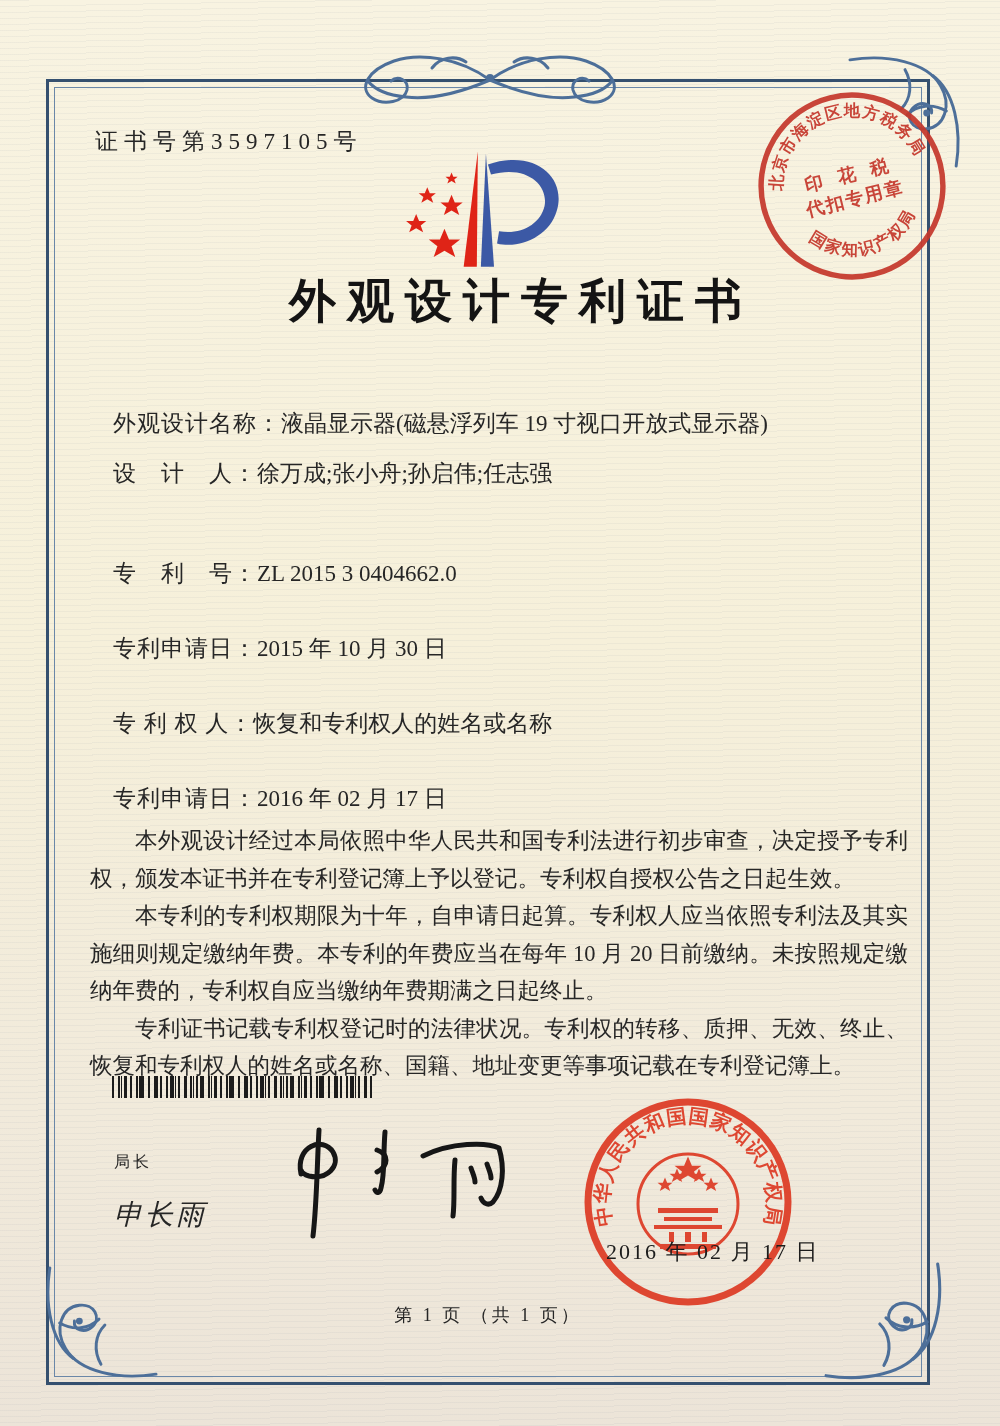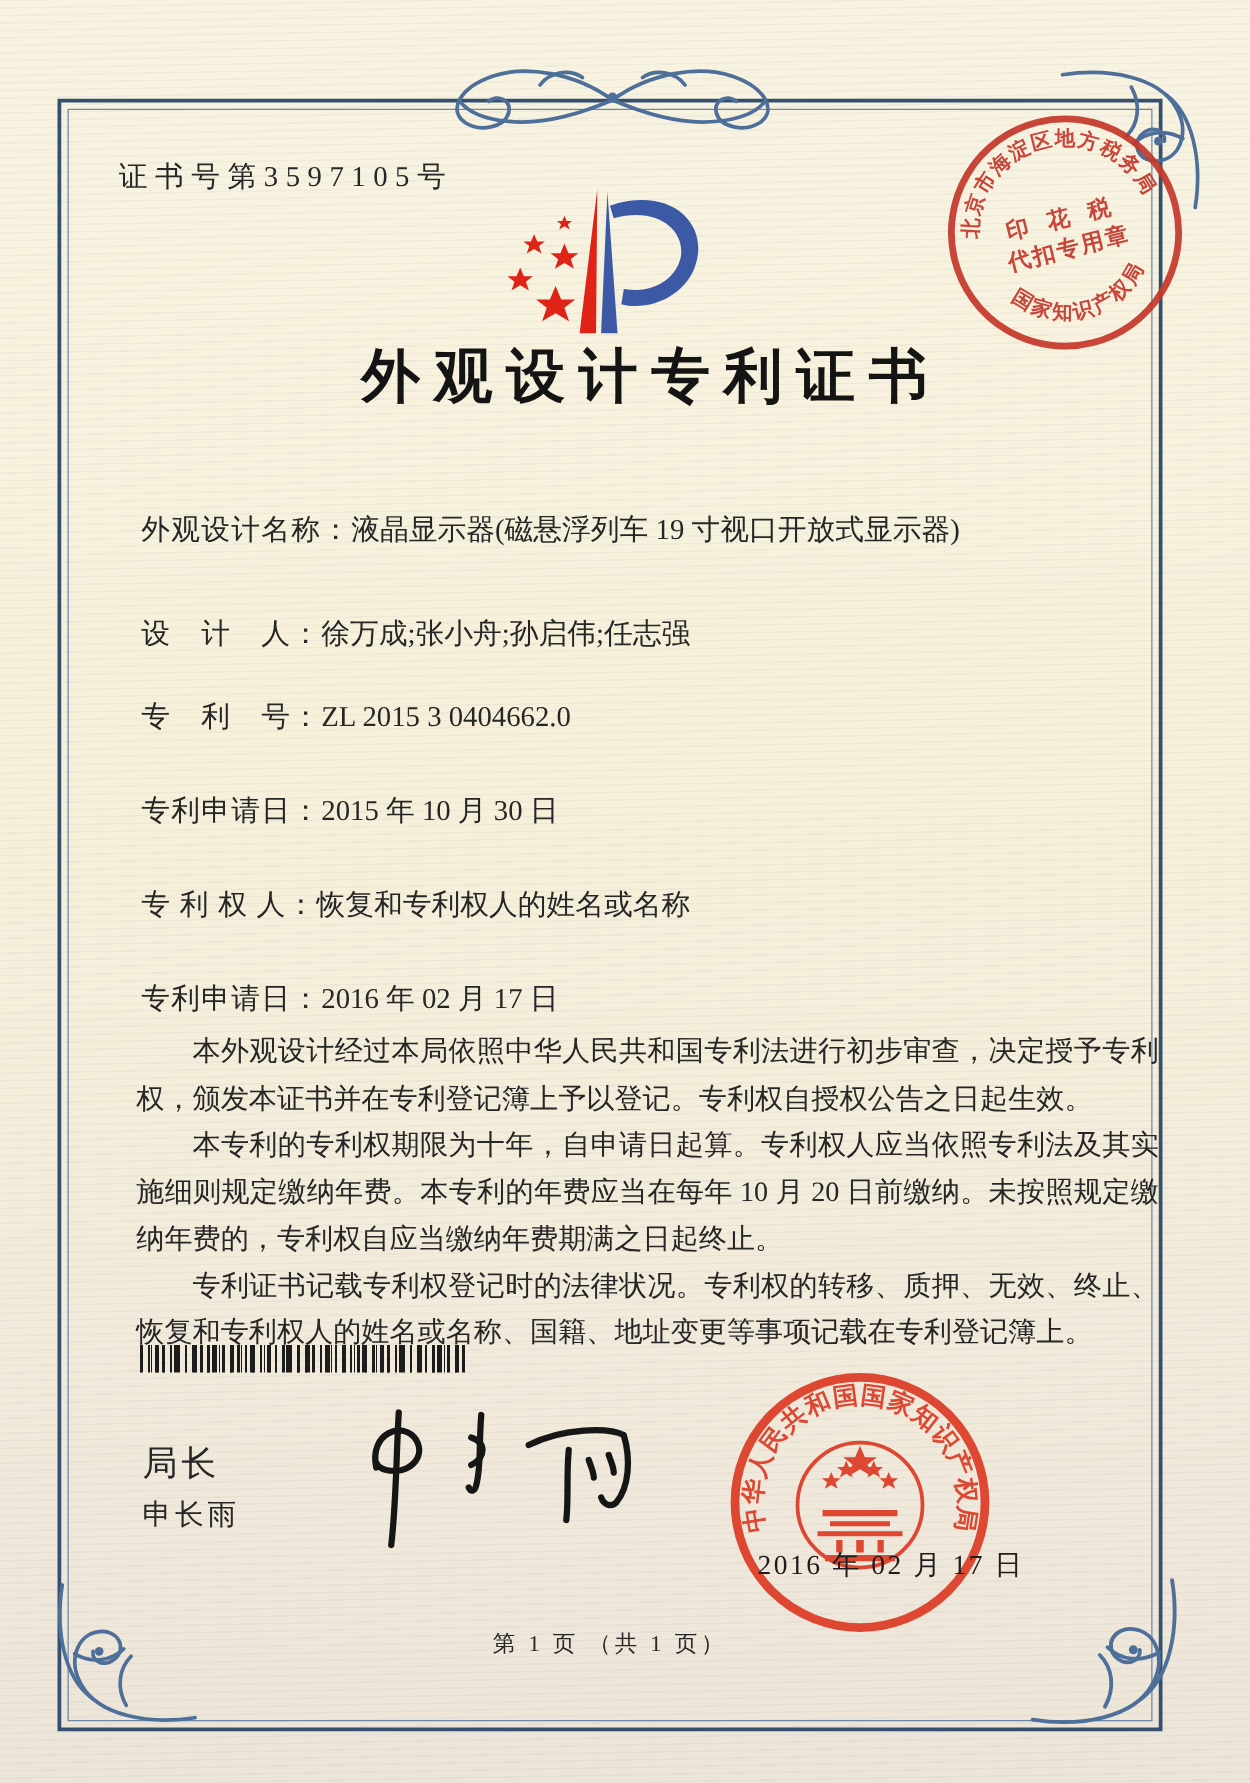--- a/index.html
+++ b/index.html
@@ -30,35 +30,35 @@
   }
   .orn{position:absolute;pointer-events:none;}
   .cert-no{position:absolute;left:95px;top:126px;font-size:23px;letter-spacing:6px;}
   .logo{position:absolute;left:402px;top:148px;width:182px;height:122px;}
   .title{
     position:absolute;left:0;top:270px;width:1000px;text-align:center;
     font-size:47px;font-weight:bold;letter-spacing:11px;color:#141414;margin-left:21px;
   }
   .field{position:absolute;left:113px;width:760px;font-size:23px;white-space:nowrap;}
   .field .lab{letter-spacing:1px;text-align:right;}
-  .f0{top:408px}.f1{top:491px}.f2{top:558px}.f3{top:633px}.f4{top:708px}.f5{top:783px}
+  .f0{top:408px}.f1{top:458px}.f2{top:558px}.f3{top:633px}.f4{top:708px}.f5{top:783px}
   .paras{
     position:absolute;left:90px;top:822px;width:818px;
-    font-size:22.5px;line-height:37.5px;text-align:justify;margin-left:19px;
+    font-size:22.5px;line-height:37.5px;text-align:justify;
   }
   .paras p{margin:0;text-indent:2em;}
   .barcode{
     position:absolute;left:112px;top:1076px;width:260px;height:22px;
     background-image:
       repeating-linear-gradient(90deg,#1c1c1c 0 2px,transparent 2px 6px),
       repeating-linear-gradient(90deg,#1c1c1c 0 1px,transparent 1px 9px),
       repeating-linear-gradient(90deg,transparent 0 13px,#1c1c1c 13px 15px);
   }
-  .officer-title{position:absolute;left:114px;top:1152px;font-size:28px;letter-spacing:3px;}
-  .officer-name{position:absolute;left:114px;top:1196px;font-size:23px;letter-spacing:3px;}
+  .officer-title{position:absolute;left:114px;top:1152px;font-size:16px;letter-spacing:3px;}
+  .officer-name{position:absolute;left:114px;top:1196px;font-size:28px;letter-spacing:3px;font-style:italic;}
   .signature{position:absolute;left:265px;top:1116px;width:250px;height:130px;}
   .seal{position:absolute;left:582px;top:1096px;width:212px;height:212px;opacity:.93;}
   .seal-date{
     position:absolute;left:606px;top:1237px;font-size:22px;letter-spacing:2px;
     color:#1c1c1c;z-index:6;white-space:nowrap;
   }
   .footer{
     position:absolute;left:0;top:1303px;width:976px;text-align:center;
     font-size:18px;letter-spacing:3px;
   }

